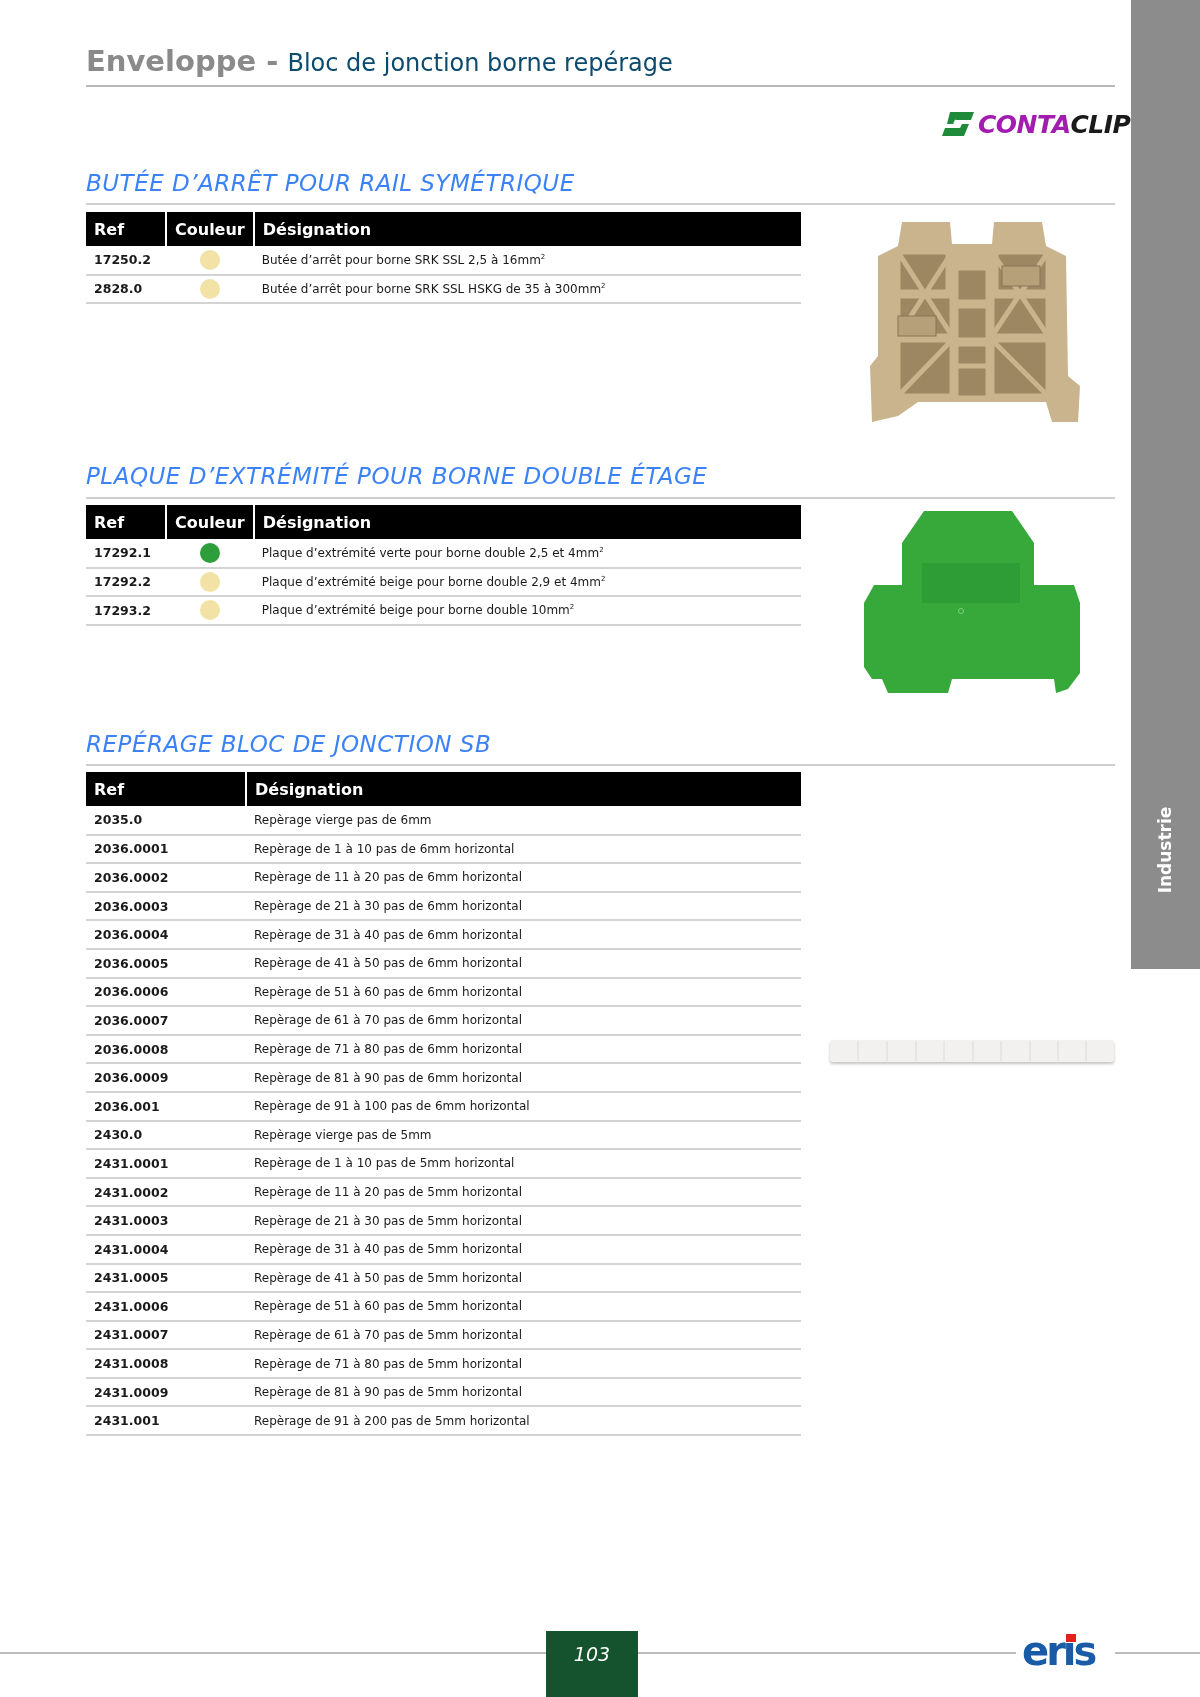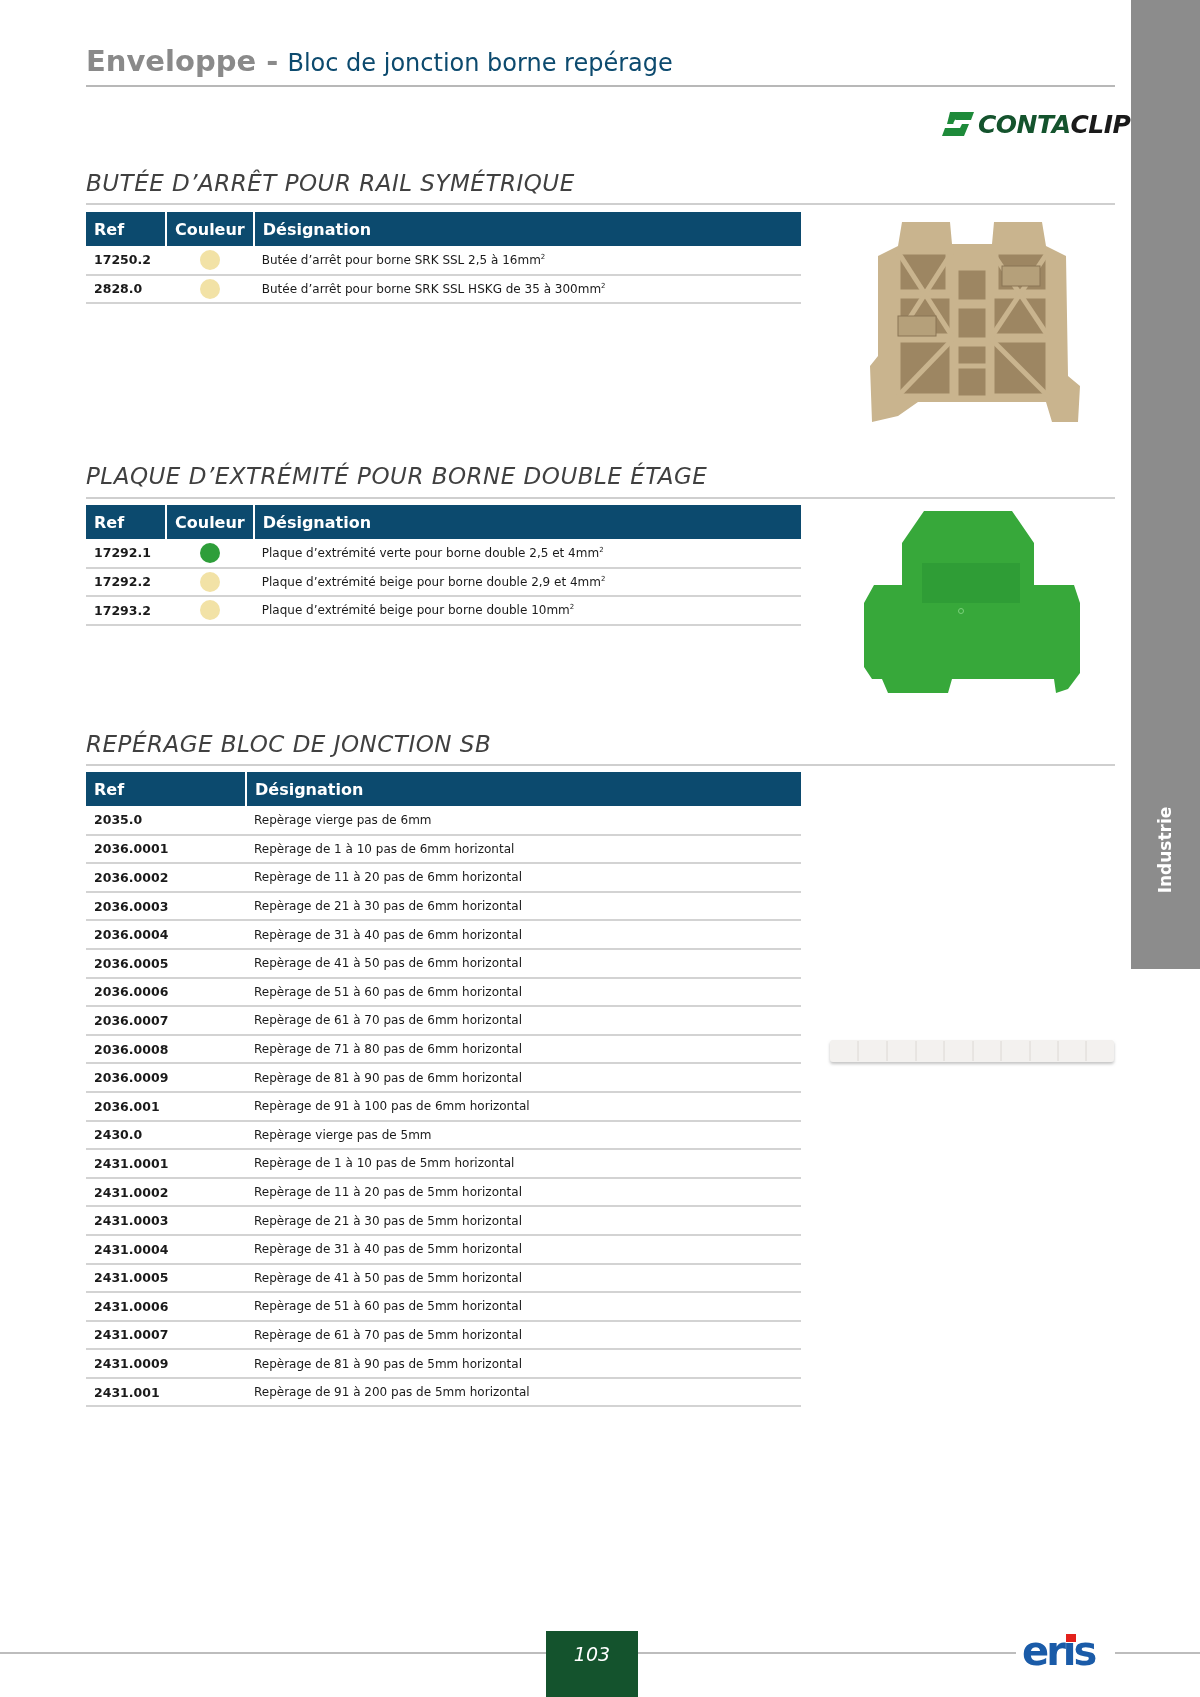--- a/index.html
+++ b/index.html
@@ -25,35 +25,35 @@
     position: absolute; left: 86px; top: 44px; font-size: 29px; color: #8a8a8a;
     white-space: nowrap; font-family: "DejaVu Sans", sans-serif;
   }
   .page-title .main { font-weight: bold; }
   .page-title .sub { font-weight: normal; font-size: 24px; color: #0c4a6e; }
   .title-rule { position: absolute; left: 86px; top: 85px; width: 1029px; height: 2px; background: #b8b8b8; }
 
   .brand-logo { position: absolute; left: 942px; top: 108px; height: 32px; display: flex; align-items: center; }
   .brand-logo .mark { width: 34px; height: 28px; margin-right: 2px; }
   .brand-logo .txt { font-family: "DejaVu Sans", sans-serif; font-weight: bold; font-style: italic; font-size: 25px; letter-spacing: -0.5px; }
-  .brand-logo .c1 { color: #14532d; }
+  .brand-logo .c1 { color: #a21caf; }
   .brand-logo .c2 { color: #1a1a1a; }
 
   .section-title {
-    position: absolute; left: 86px; font-size: 23px; font-style: italic; color: #404040;
+    position: absolute; left: 86px; font-size: 23px; font-style: italic; color: #3b82f6;
     letter-spacing: 0.5px; white-space: nowrap; font-family: "DejaVu Sans", sans-serif; font-weight: normal;
   }
   .section-rule { position: absolute; left: 86px; width: 1029px; height: 2px; background: #cfcfcf; }
 
   table.prod {
     position: absolute; left: 86px; width: 715px; border-collapse: collapse;
     font-family: "DejaVu Sans", sans-serif;
   }
   table.prod th {
-    background: #0c4a6e; color: #ffffff; text-align: left; font-size: 16px; font-weight: bold;
+    background: #000000; color: #ffffff; text-align: left; font-size: 16px; font-weight: bold;
     height: 34px; padding: 0 8px; border-right: 2px solid #ffffff; box-sizing: border-box;
   }
   table.prod th:last-child { border-right: none; }
   table.prod td {
     font-size: 12px; height: 28.6px; padding: 0 8px; border-bottom: 2px solid #d3d3d3;
     box-sizing: border-box; white-space: nowrap;
   }
   table.prod td.ref { font-weight: bold; font-size: 12.5px; }
   table.prod td.col { text-align: center; }
   .swatch { display: inline-block; width: 20px; height: 20px; border-radius: 50%; vertical-align: middle; }
@@ -257,20 +257,24 @@
       </tr>
       <tr>
         <td class="ref">2431.0006</td>
         <td><span>Repèrage de 51 à 60 pas de 5mm horizontal</span></td>
       </tr>
       <tr>
         <td class="ref">2431.0007</td>
         <td><span>Repèrage de 61 à 70 pas de 5mm horizontal</span></td>
       </tr>
       <tr>
+        <td class="ref">2431.0008</td>
+        <td><span>Repèrage de 71 à 80 pas de 5mm horizontal</span></td>
+      </tr>
+      <tr>
         <td class="ref">2431.0009</td>
         <td><span>Repèrage de 81 à 90 pas de 5mm horizontal</span></td>
       </tr>
       <tr>
         <td class="ref">2431.001</td>
         <td><span>Repèrage de 91 à 200 pas de 5mm horizontal</span></td>
       </tr>
     </tbody>
 </table>
 <svg class="prod-img" style="left:826px; top:1036px;" width="292" height="34" viewBox="0 0 292 34">

